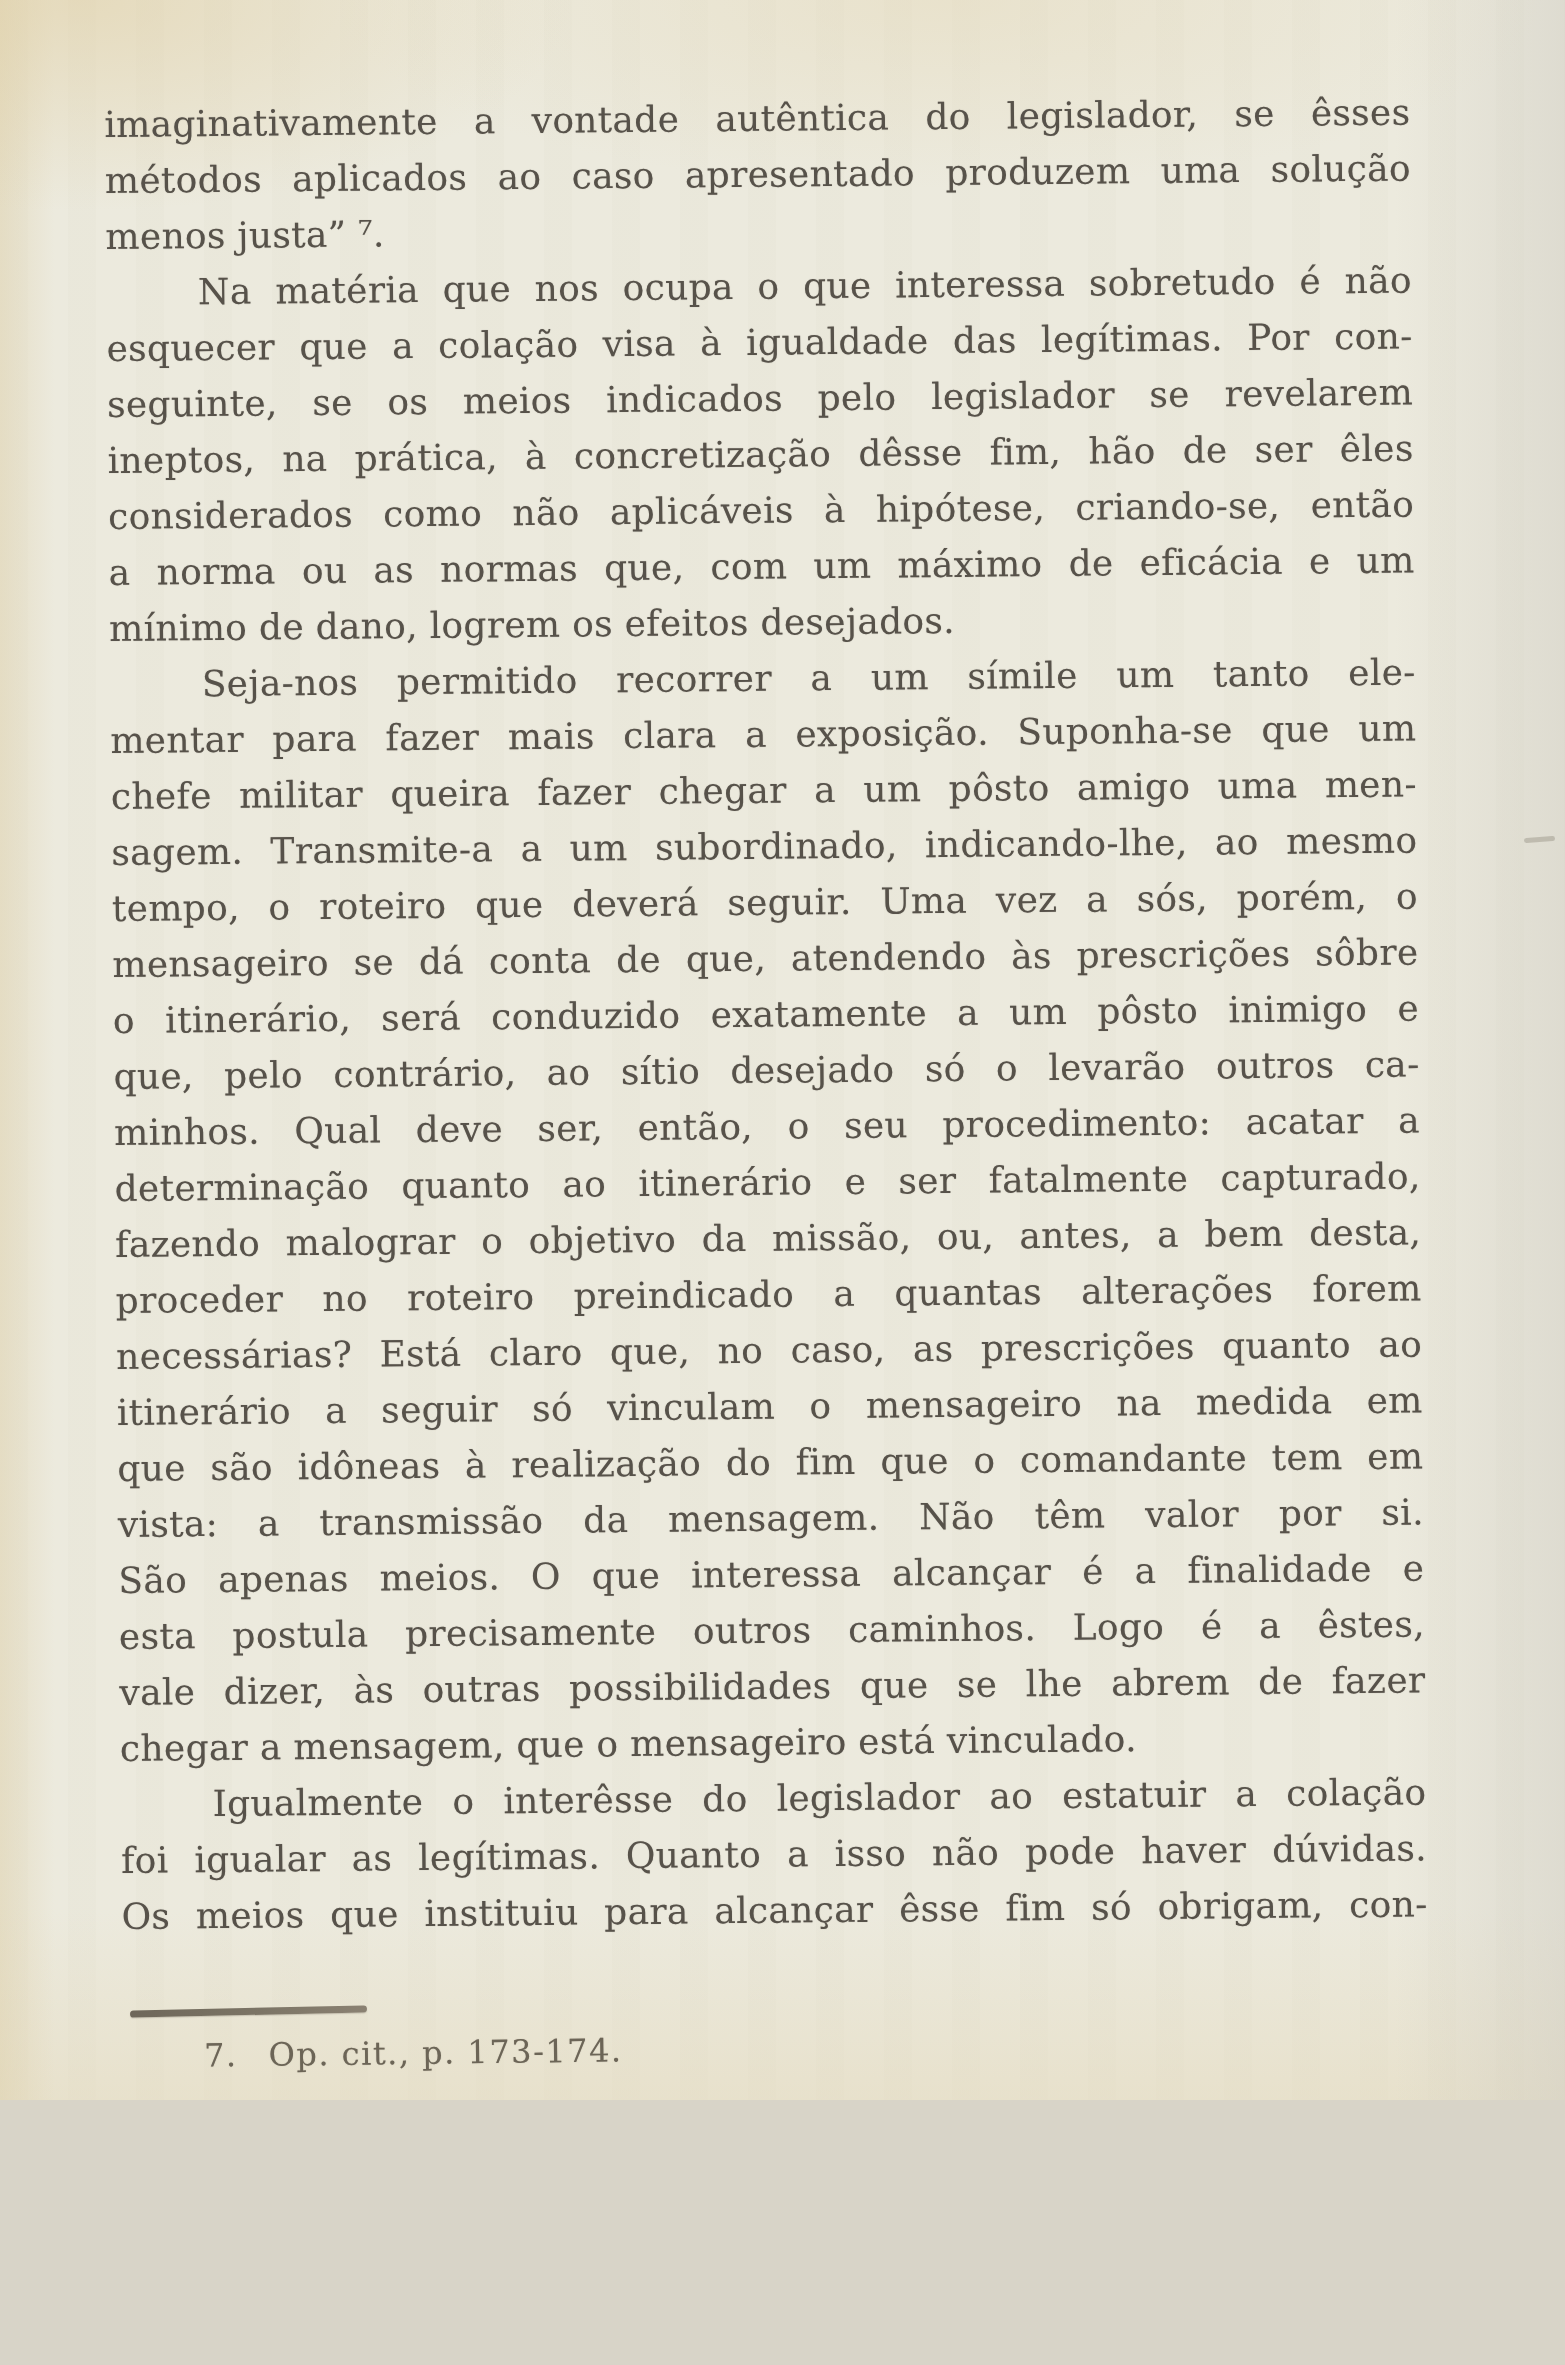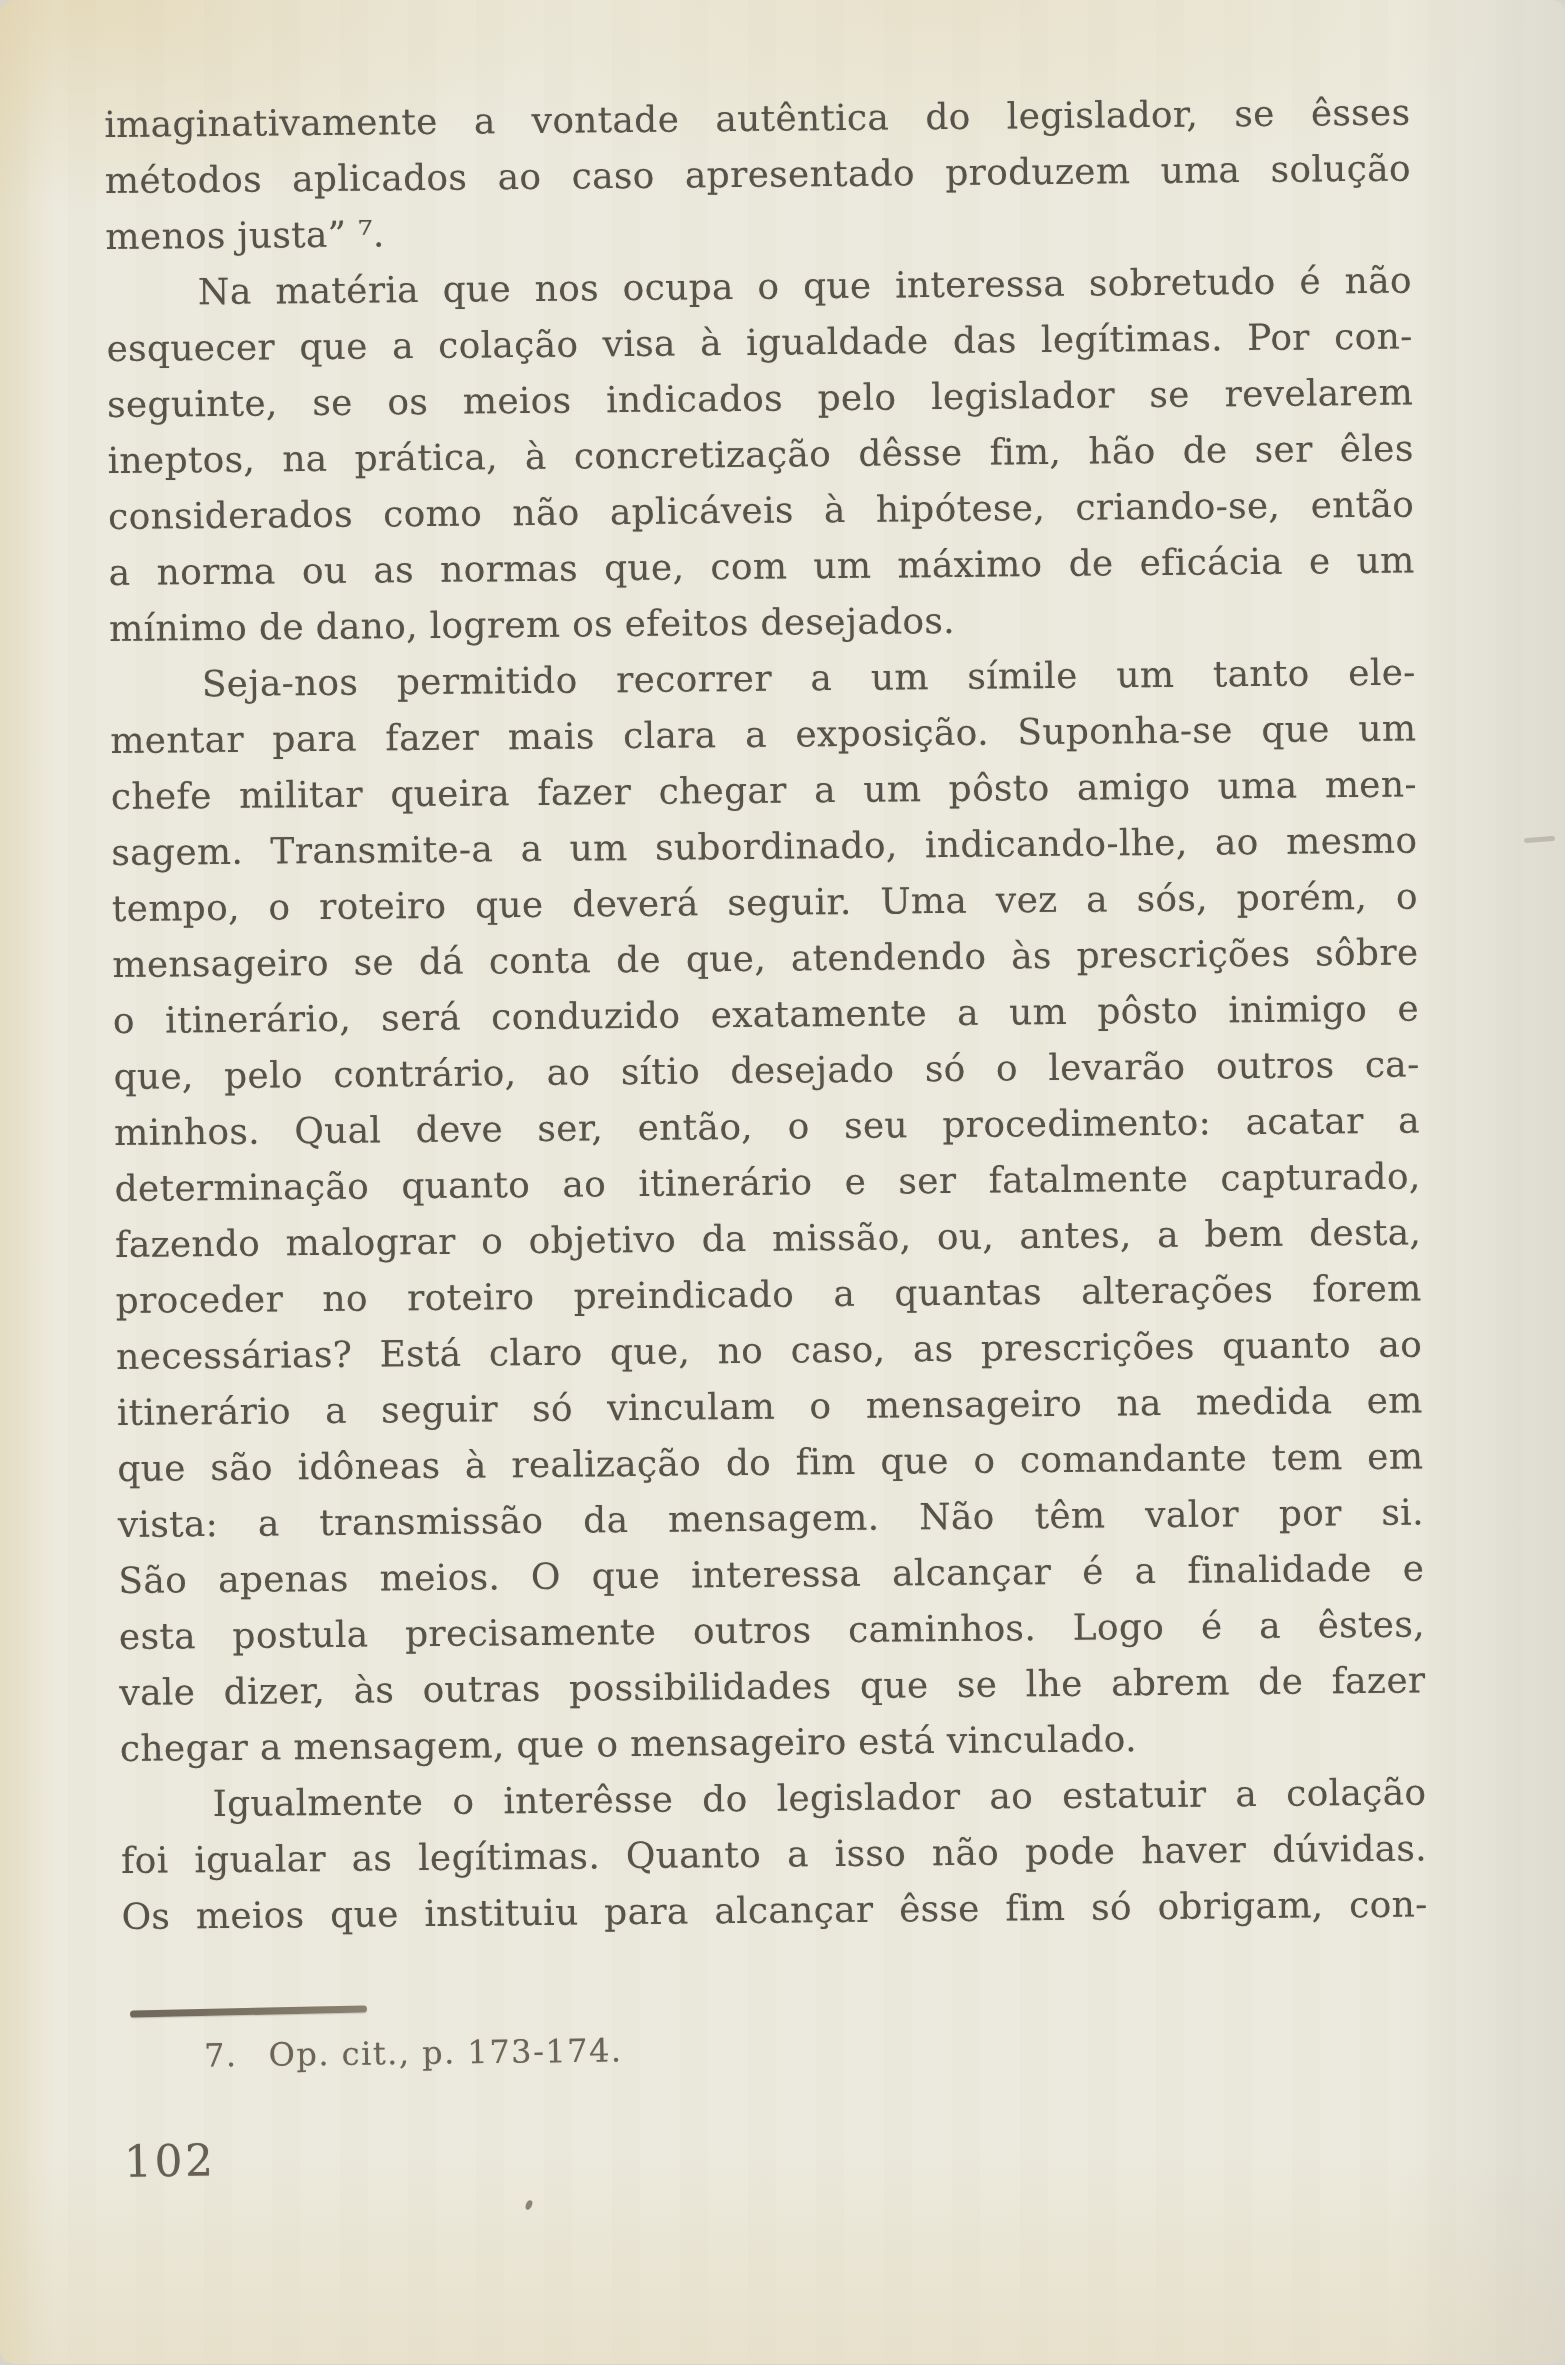--- a/index.html
+++ b/index.html
@@ -3,32 +3,31 @@
 <meta charset="utf-8">
 <style>
   html, body {
     margin: 0;
     padding: 0;
     background: #d8d4c8;
   }
   .page {
     position: relative;
     width: 1566px;
-    height: 2364px;
+    height: 2100px;
     overflow: hidden;
     background:
       radial-gradient(ellipse 705px 302px at 5% 0%, rgba(224,206,162,0.55), rgba(224,206,162,0) 70%),
       radial-gradient(ellipse 806px 252px at 60% 0%, rgba(228,214,178,0.40), rgba(228,214,178,0) 75%),
       linear-gradient(90deg, rgba(223,209,172,0.50) 0%, rgba(223,209,172,0) 3.5%),
       linear-gradient(270deg, rgba(202,199,190,0.42) 0%, rgba(202,199,190,0) 11%),
       linear-gradient(0deg, rgba(227,216,186,0.50) 0%, rgba(227,216,186,0) 9%),
       repeating-linear-gradient(90deg, rgba(120,114,98,0.018) 0px, rgba(120,114,98,0.018) 28px, rgba(255,255,252,0.02) 28px, rgba(255,255,252,0.02) 68px),
       #eceadd;
     font-family: "DejaVu Serif", "Liberation Serif", serif;
-    border-radius: 15px;
   }
   
   .body-text {
     position: absolute;
     left: 113px;
     top: 97px;
     width: 1306px;
     font-size: 36px;
     line-height: 56px;
     letter-spacing: 0.3px;

